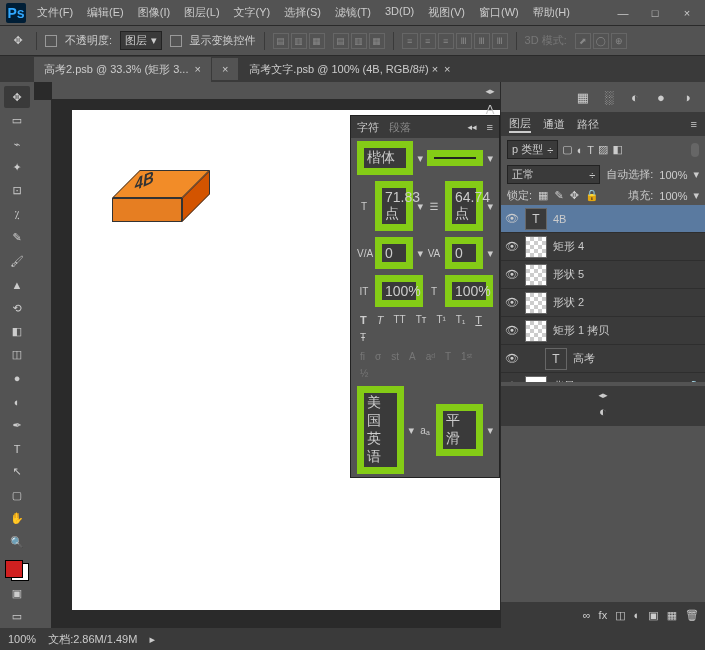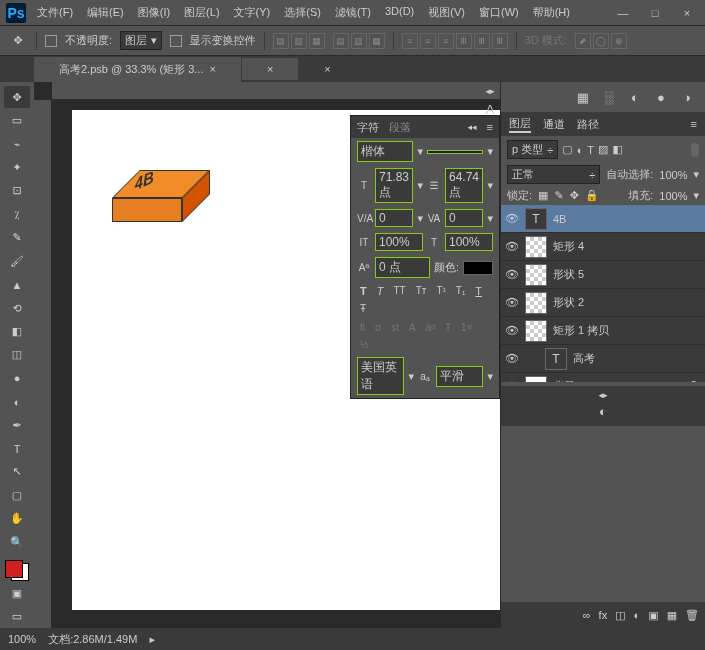--- a/index.html
+++ b/index.html
@@ -9,21 +9,21 @@
 .menu{display:flex;gap:4px}
 .menu span{padding:3px 5px;cursor:pointer}
 .win-ctrl{margin-left:auto;display:flex;gap:8px}
 .win-ctrl span{width:24px;text-align:center;cursor:pointer}
 .opts{height:30px;background:#535353;display:flex;align-items:center;padding:0 8px;border-bottom:1px solid #2a2a2a;gap:8px}
 .icon-btn{width:20px;height:20px;display:flex;align-items:center;justify-content:center;cursor:pointer}
 .sep{width:1px;height:18px;background:#3a3a3a}
 .dd{background:#3a3a3a;border:1px solid #222;padding:1px 4px;display:flex;align-items:center;gap:4px;cursor:pointer}
 .ck{width:12px;height:12px;border:1px solid #999;display:inline-block}
 .tabs{height:26px;background:#3a3a3a;display:flex;align-items:center;padding-left:34px;gap:1px}
-.tab{padding:5px 25px;background:#535353;cursor:pointer;font-size:10px;display:flex;align-items:center;gap:6px}
+.tab{padding:5px 10px;background:#535353;cursor:pointer;font-size:10px;display:flex;align-items:center;gap:6px}
 .tab.act{background:#3a3a3a}
 .tab .x{font-size:11px;cursor:pointer}
 .work{position:absolute;left:0;top:82px;right:0;bottom:22px;display:flex}
 .tools{width:34px;background:#535353;display:flex;flex-direction:column;align-items:center;padding-top:4px;gap:1px}
 .tool{width:26px;height:26px;display:flex;align-items:center;justify-content:center;cursor:pointer;border-radius:2px}
 .tool.act{background:#3a3a3a}
 .swatch{width:24px;height:24px;position:relative;margin-top:6px}
 .swf{width:18px;height:18px;background:#d02020;border:1px solid #000;position:absolute;top:0;left:0}
 .swb{width:18px;height:18px;background:#fff;border:1px solid #000;position:absolute;bottom:0;right:0}
 .canvas-wrap{flex:1;background:#2a2a2a;position:relative;overflow:hidden}
@@ -31,21 +31,21 @@
 .ruler-v{position:absolute;left:0;top:18px;width:18px;bottom:0;background:#535353;border-right:1px solid #2a2a2a}
 .canvas{position:absolute;left:38px;top:28px;width:436px;height:500px;background:#fff}
 .eraser{position:absolute;left:36px;top:60px;width:90px;height:60px}
 .e-top{position:absolute;width:70px;height:28px;background:#f28c28;transform:skewX(-45deg);left:18px;top:0;border:1px solid #333}
 .e-front{position:absolute;width:70px;height:24px;background:#e67e22;left:4px;top:28px;border:1px solid #333}
 .e-side{position:absolute;width:28px;height:24px;background:#d35400;transform:skewY(-45deg);left:74px;top:14px;border:1px solid #333}
 .e-txt{position:absolute;left:26px;top:2px;font-size:16px;font-weight:bold;color:#333;transform:rotate(-22deg) skewX(-20deg);font-style:italic}
 .charpanel{position:absolute;right:205px;top:115px;width:150px;background:#535353;border:1px solid #222}
 .cp-hdr{height:22px;background:#3a3a3a;display:flex;align-items:center;padding:0 6px;gap:10px}
 .cp-row{display:flex;align-items:center;padding:3px 6px;gap:4px}
-.cp-in{background:#3a3a3a;border:1px solid #84cc16;padding:1px 3px;flex:1;min-width:0;font-size:12px}
+.cp-in{background:#3a3a3a;border:7px solid #84cc16;padding:1px 3px;flex:1;min-width:0;font-size:14px}
 .cp-col{width:30px;height:14px;background:#000;border:1px solid #666}
 .cp-ico{width:14px;text-align:center;font-size:10px}
 .cp-btns{display:flex;gap:4px;padding:3px 6px;flex-wrap:wrap}
 .cp-b{padding:1px 3px;font-size:10px;cursor:pointer}
 .rpanels{width:205px;background:#535353;display:flex;flex-direction:column;border-left:1px solid #2a2a2a}
 .rp-top{height:30px;display:flex;align-items:center;justify-content:flex-end;padding:0 8px;gap:6px}
 .rp-ico{width:20px;height:20px;display:flex;align-items:center;justify-content:center;cursor:pointer;font-size:13px}
 .lay-hdr{height:24px;background:#3a3a3a;display:flex;align-items:center;padding:0 8px;gap:12px}
 .lay-hdr span{cursor:pointer}
 .lay-hdr .act{border-bottom:2px solid #ccc}
@@ -134,20 +134,21 @@
 
 <div class="tabs">
   <div class="tab">
       <span>高考2.psb @ 33.3% (矩形 3...</span>
       <span class="x">×</span>
     </div>
   <div class="tab">
       <span class="x">×</span>
     </div>
   <div class="tab act">
+      <span>高考文字.psb @ 100% (4B, RGB/8#) ×</span>
       <span class="x">×</span>
     </div>
 </div>
 
 <div class="work">
   <div class="tools">
     <div class="tool act">✥</div>
     <div class="tool">▭</div>
     <div class="tool">⌁</div>
     <div class="tool">✦</div>
@@ -324,26 +325,20 @@
       <span class="cp-ico">VA</span>
       <div class="cp-in">0</div>
       <span>▾</span>
     </div>
   <div class="cp-row">
       <span class="cp-ico">IT</span>
       <div class="cp-in">100%</div>
       <span class="cp-ico">T</span>
       <div class="cp-in">100%</div>
     </div>
-  <div class="cp-row">
-      <span class="cp-ico">Aª</span>
-      <div class="cp-in">0 点</div>
-      <span>颜色:</span>
-      <div class="cp-col"></div>
-    </div>
   <div class="cp-btns">
     <span class="cp-b"><b>T</b></span>
     <span class="cp-b"><i>T</i></span>
     <span class="cp-b">TT</span>
     <span class="cp-b">Tᴛ</span>
     <span class="cp-b">T¹</span>
     <span class="cp-b">T₁</span>
     <span class="cp-b"><u>T</u></span>
     <span class="cp-b">Ŧ</span>
   </div>

